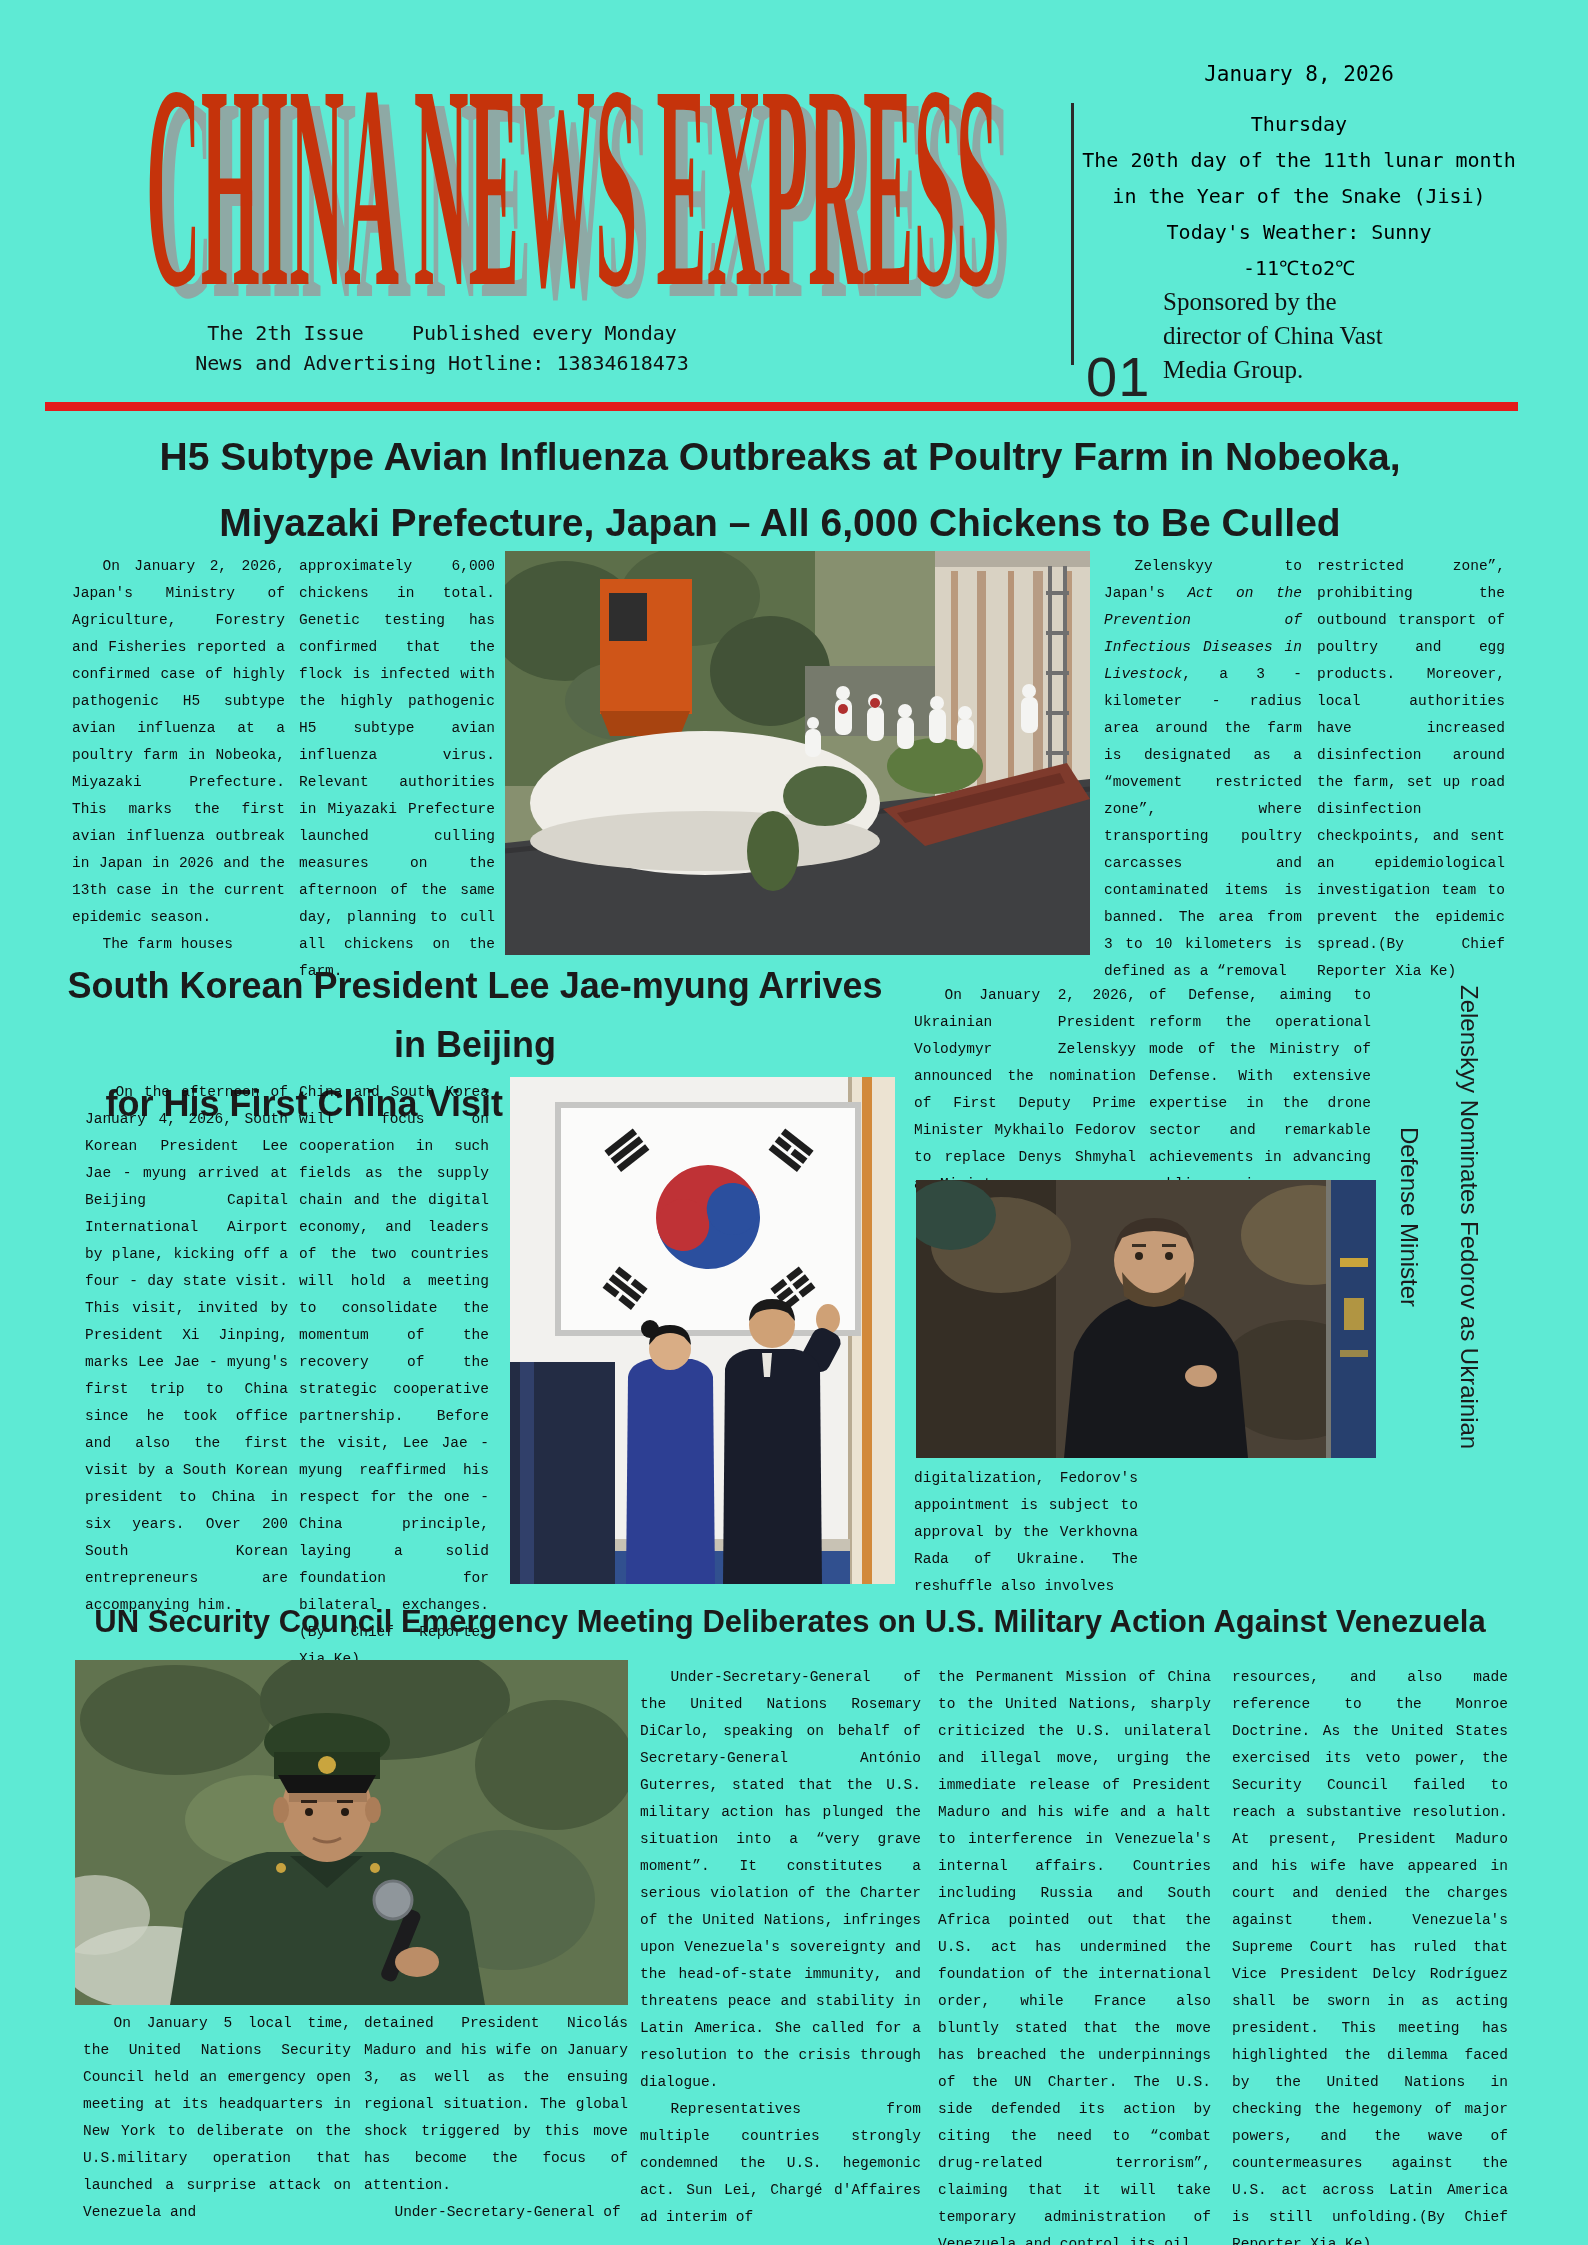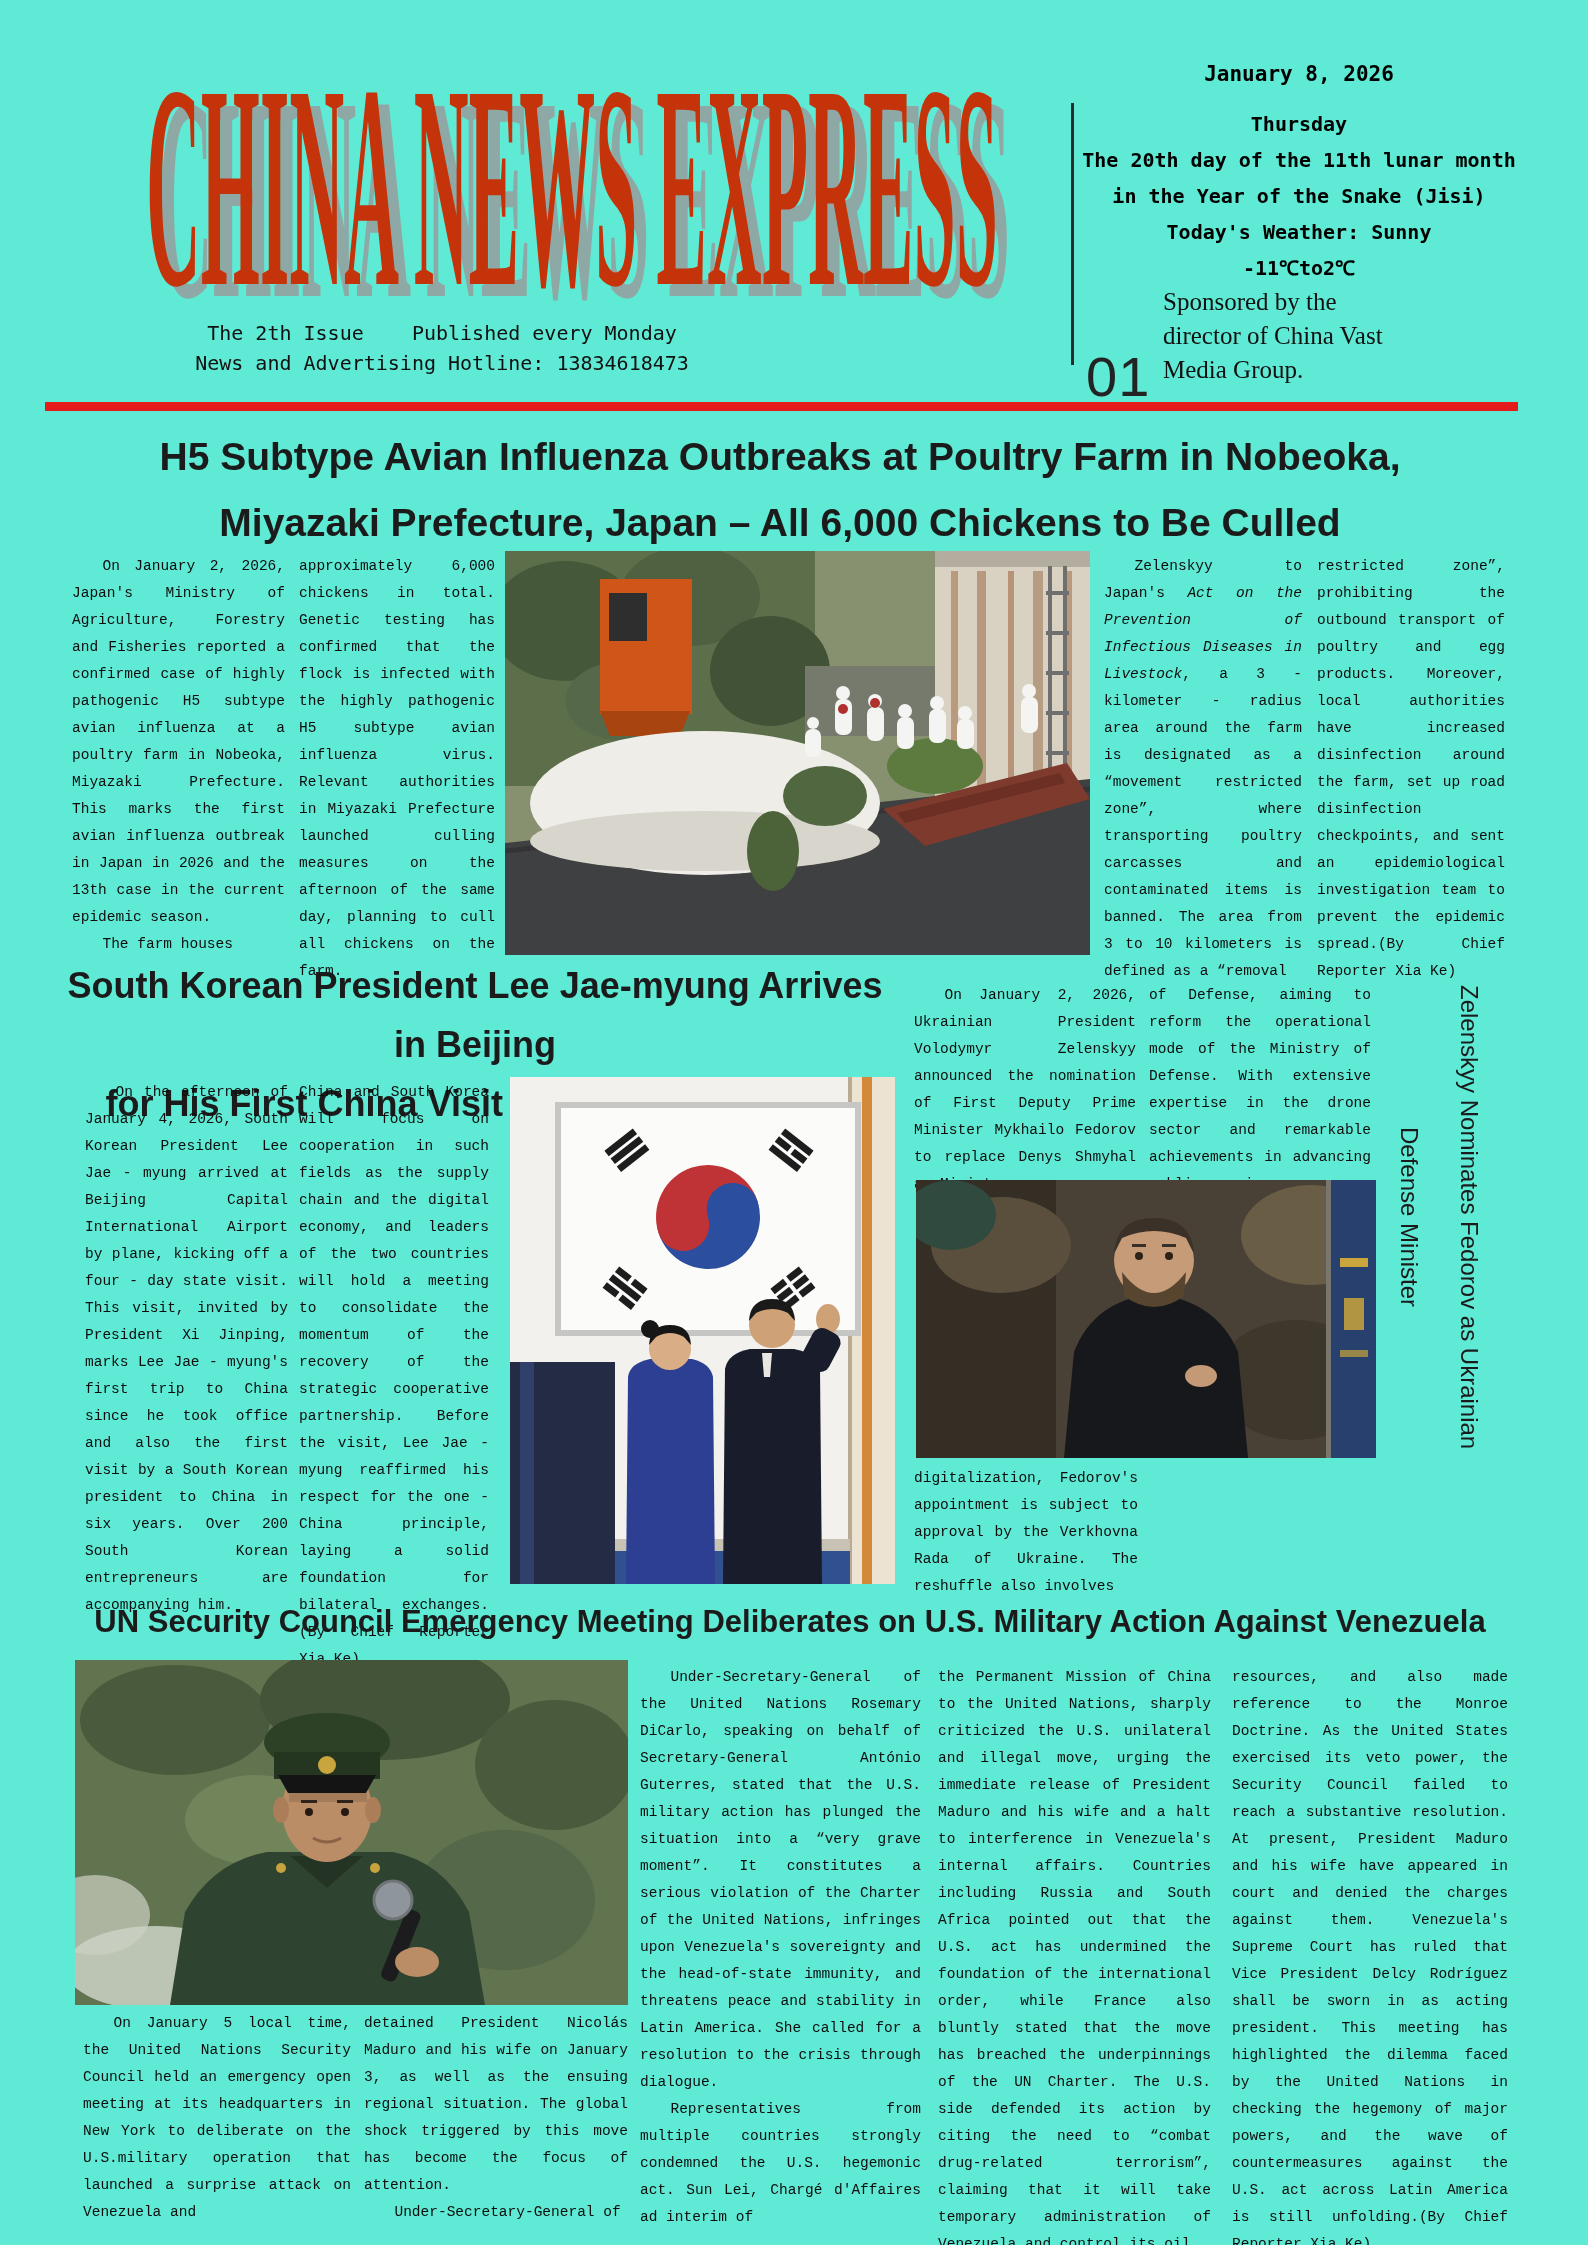--- a/index.html
+++ b/index.html
@@ -5,21 +5,21 @@
   html,body{margin:0;padding:0;background:#fff;}
   .page{position:relative;width:1588px;height:2245px;background:#5eead4;overflow:hidden;
         font-family:"Liberation Sans",sans-serif;}
   
   .masthead-svg{position:absolute;left:138px;top:68px;}
   .slogan{position:absolute;left:132px;top:318px;width:620px;text-align:center;
           font-family:"DejaVu Sans Mono",monospace;font-size:20px;line-height:30px;color:#111;}
   .slogan p{margin:0;white-space:pre;}
   .head-divider{position:absolute;left:1071px;top:103px;width:3px;height:262px;background:#2b2b2b;}
   .dateblock{position:absolute;left:1080px;top:56px;width:438px;text-align:center;
-             font-family:"DejaVu Sans Mono",monospace;font-weight:bold;font-size:20px;
+             font-family:"DejaVu Sans Mono",monospace;font-weight:normal;font-size:20px;
              line-height:36px;color:#000;}
   .dateblock p{margin:0;}
   .dateblock .first{margin-bottom:14px;font-size:21px;}
   .sponsor{position:absolute;left:1163px;top:285px;width:366px;
            font-family:Liberation Serif, serif;font-size:25px;line-height:34px;color:#111;}
   .sponsor p{margin:0;}
   .pagenum{position:absolute;left:1086px;top:344px;font-family:"Liberation Sans",sans-serif;
            font-size:56px;color:#232323;letter-spacing:1px;}
   .red-rule{position:absolute;left:45px;top:402px;width:1473px;height:9px;background:#e31b1b;}
   

